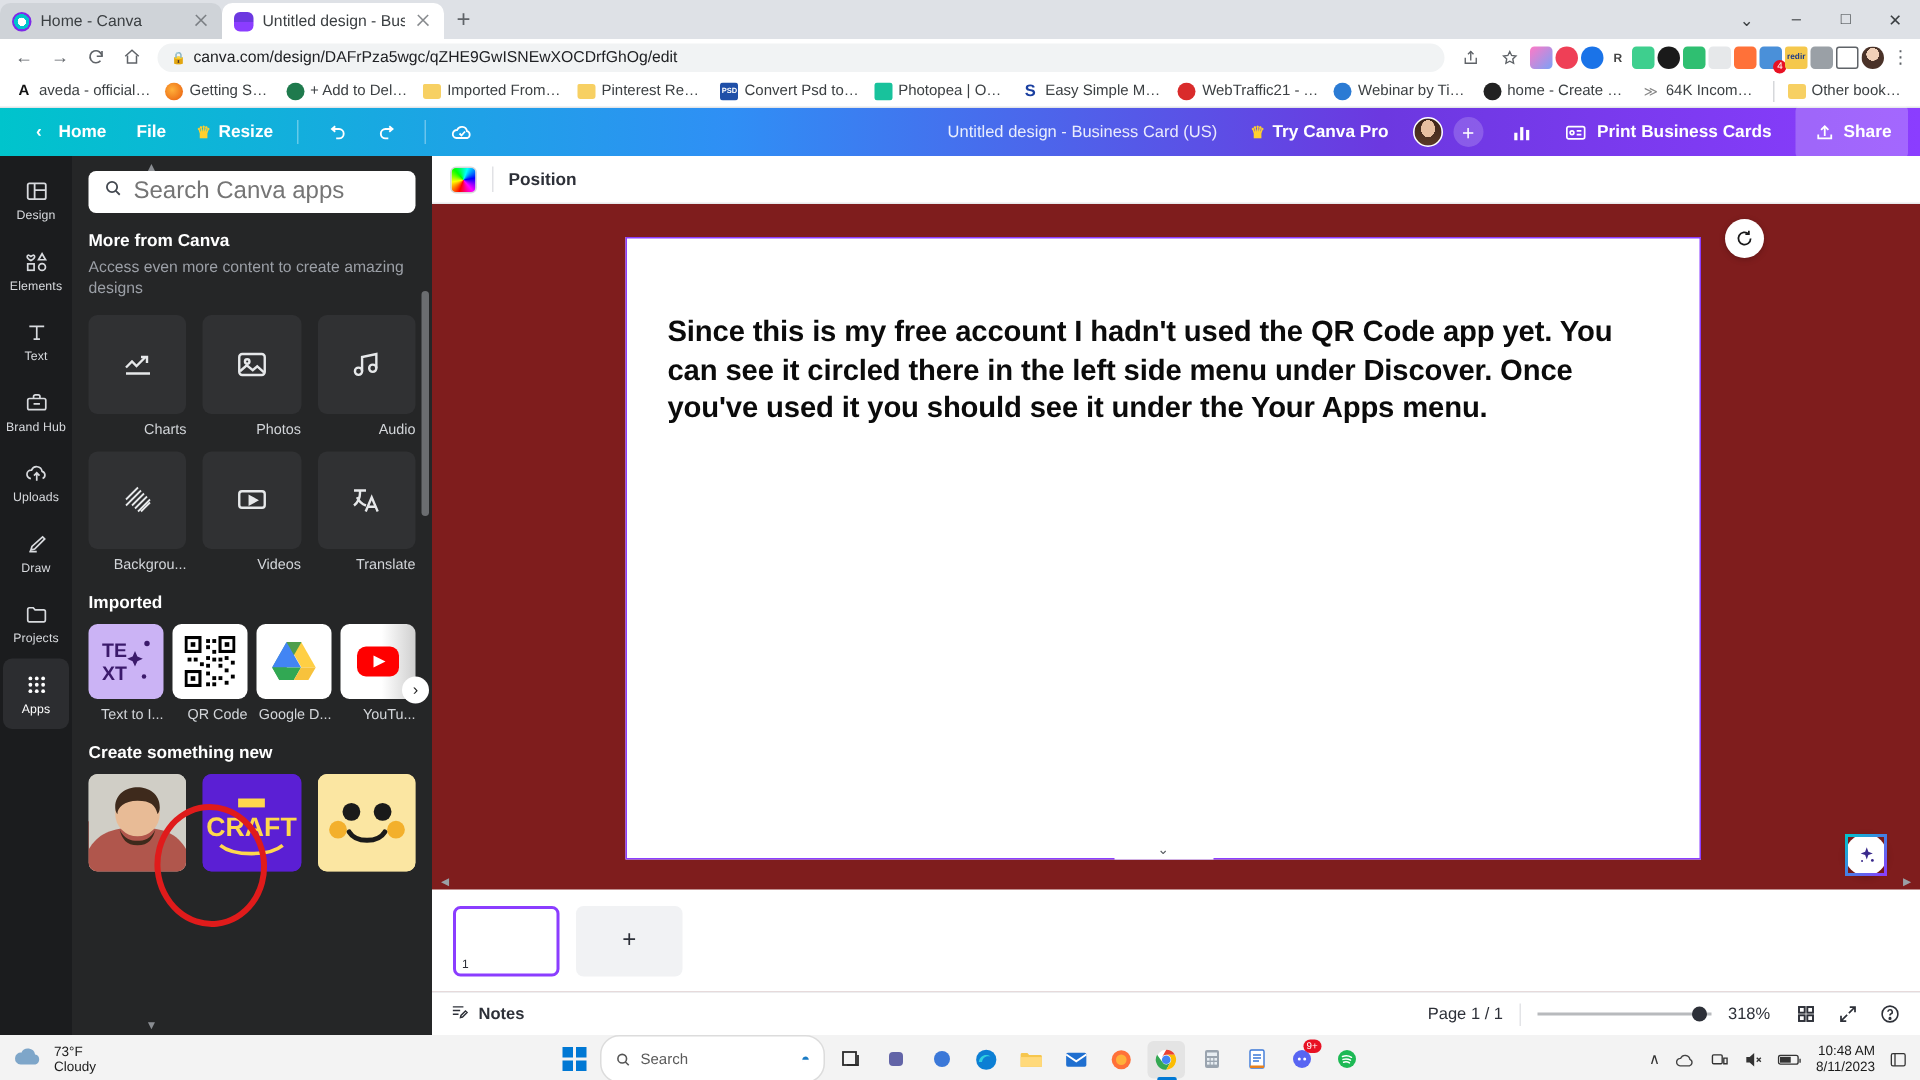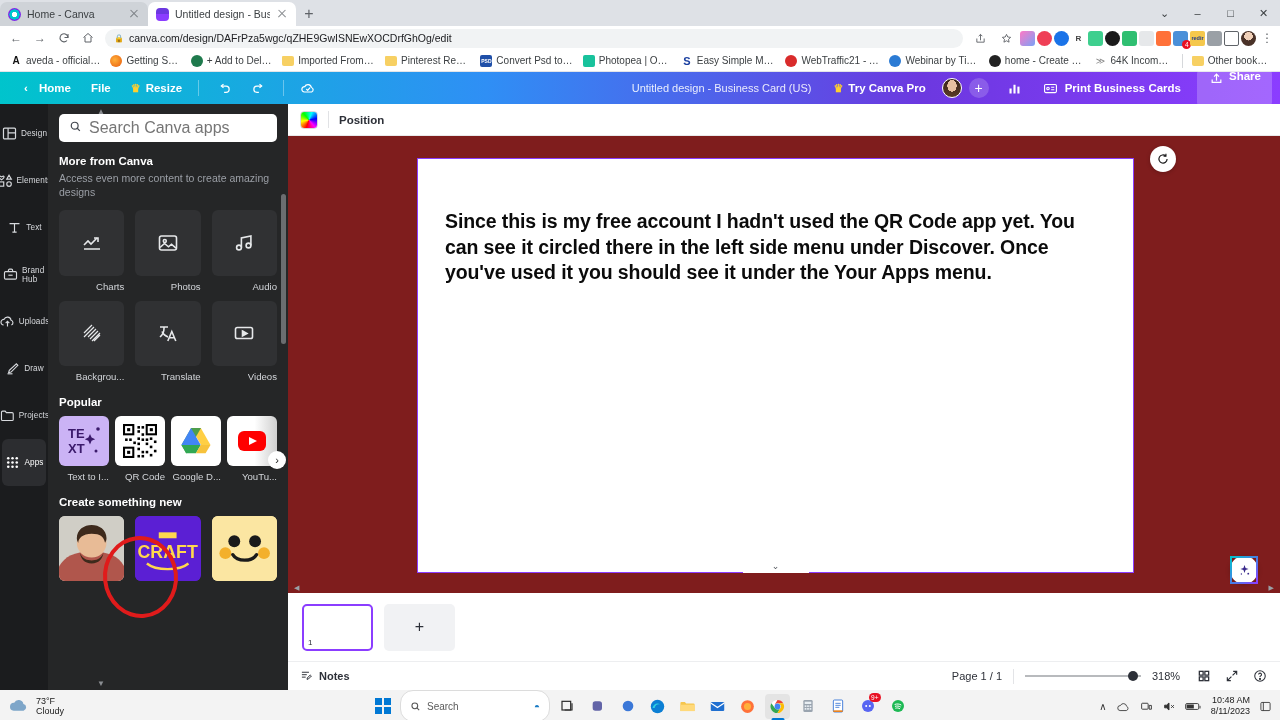--- a/index.html
+++ b/index.html
@@ -116,34 +116,34 @@
   .plus-btn {
     width: 20px; height: 20px; border-radius: 50%; display: flex;
     align-items: center; justify-content: center; font-size: 14px;
     color: #fff; background: rgba(255,255,255,.18); font-weight: 300;
   }
   .print-btn {
     display: flex; align-items: center; gap: 6px; font-size: 11.5px; font-weight: 700;
     padding: 0 10px; height: 24px;
   }
   .share-btn {
-    display: flex; gap: 5px; font-size: 11.5px; font-weight: 700;
+    display: flex; align-items: center; gap: 5px; font-size: 11.5px; font-weight: 700;
     padding: 0 11px; height: 36px; background: rgba(255,255,255,.22);
     border-radius: 4px; margin-left: 6px;
   }
 
   .canva-body { display: flex; height: 586px; }
 
   
   .rail {
     width: 48px; background: #1b1c1e; display: flex; flex-direction: column;
     align-items: center; padding-top: 6px; flex: 0 0 48px;
   }
   .rail-item {
-    width: 44px; height: 47px; display: flex; flex-direction: row;
+    width: 44px; height: 47px; display: flex; flex-direction: column;
     align-items: center; justify-content: center; gap: 3px;
     color: #d8dade; border-radius: 6px;
   }
   .rail-item.active { background: #2c2d30; color: #fff; }
   .rail-label { font-size: 8.2px; letter-spacing: .1px; }
   .rail-ico { width: 17px; height: 17px; }
 
   
   .panel {
     width: 240px; background: #252627; flex: 0 0 240px;
@@ -670,38 +670,38 @@
                 <g stroke="#e6e8ea" stroke-width="1.2">
                   <path d="M4 12L12 4M6 14L14 6M8 16L16 8M10 18L18 10M12 20L20 12M4 16L8 12M14 20L20 14"></path>
                 </g>
               </svg>
             </div>
             <div class="app-name">Backgrou...</div>
           </div>
           <div class="app-cell">
             <div class="app-thumb">
               <svg width="24" height="24" viewBox="0 0 24 24" fill="none" stroke="#e6e8ea" stroke-width="1.6">
+                <rect x="3.5" y="6.5" width="17" height="11" rx="1.8"></rect>
+                  <path d="M10.5 10l4.5 2.5-4.5 2.5z" fill="#e6e8ea"></path>
+              </svg>
+            </div>
+            <div class="app-name">Videos</div>
+          </div>
+          <div class="app-cell">
+            <div class="app-thumb">
+              <svg width="24" height="24" viewBox="0 0 24 24" fill="none" stroke="#e6e8ea" stroke-width="1.6">
                 <path d="M4 6h8M8 6v1.6c0 3.4-1.6 6.4-4 8.4M6 10.5c1.2 2.6 3.4 4.6 6 5.5"></path>
                 <path d="M11.8 20l4-9.5 4 9.5M13.3 16.8h5"></path>
               </svg>
             </div>
             <div class="app-name">Translate</div>
           </div>
-          <div class="app-cell">
-            <div class="app-thumb">
-              <svg width="24" height="24" viewBox="0 0 24 24" fill="none" stroke="#e6e8ea" stroke-width="1.6">
-                <rect x="3.5" y="6.5" width="17" height="11" rx="1.8"></rect>
-                  <path d="M10.5 10l4.5 2.5-4.5 2.5z" fill="#e6e8ea"></path>
-              </svg>
-            </div>
-            <div class="app-name">Videos</div>
-          </div>
         </div>
 
-        <div class="sec-head">Popular</div>
+        <div class="sec-head">Imported</div>
         <div style="display:grid;grid-template-columns:repeat(4,1fr);gap:6px;position:relative">
           <div class="app-cell">
             <div class="app-thumb" style="background:#cbb3f5">
               <svg width="42" height="42" viewBox="0 0 42 42">
                 <rect width="42" height="42" fill="#cbb3f5"></rect>
                 <text x="5" y="18" font-family="Liberation Sans" font-size="13" font-weight="700" fill="#3b1a6b">TE</text>
                 <text x="5" y="33" font-family="Liberation Sans" font-size="13" font-weight="700" fill="#3b1a6b">XT</text>
                 <path d="M27 14l1.6 3.6 3.6 1.6-3.6 1.6L27 24.4l-1.6-3.6-3.6-1.6 3.6-1.6z" fill="#3b1a6b"></path>
                 <circle cx="35" cy="9" r="1.8" fill="#3b1a6b"></circle>
                   <circle cx="33" cy="31" r="1.5" fill="#3b1a6b"></circle>

